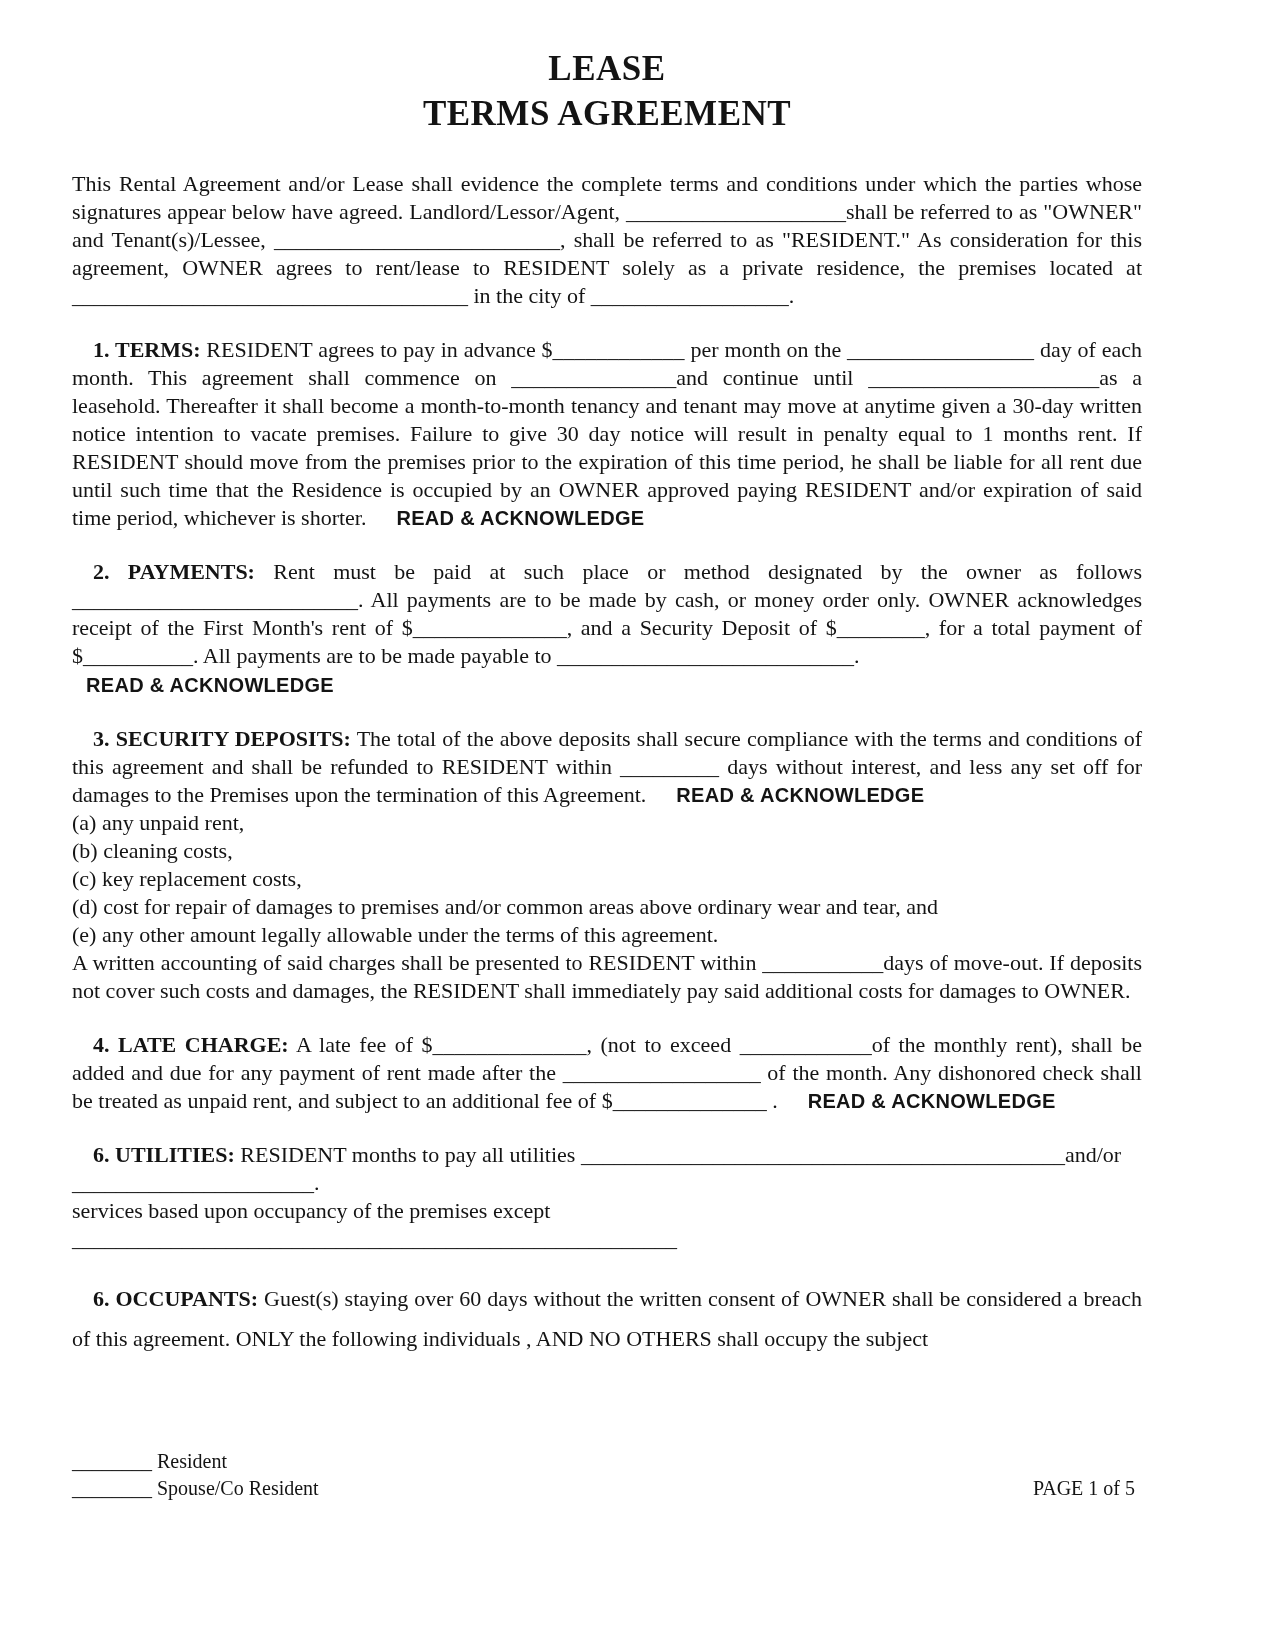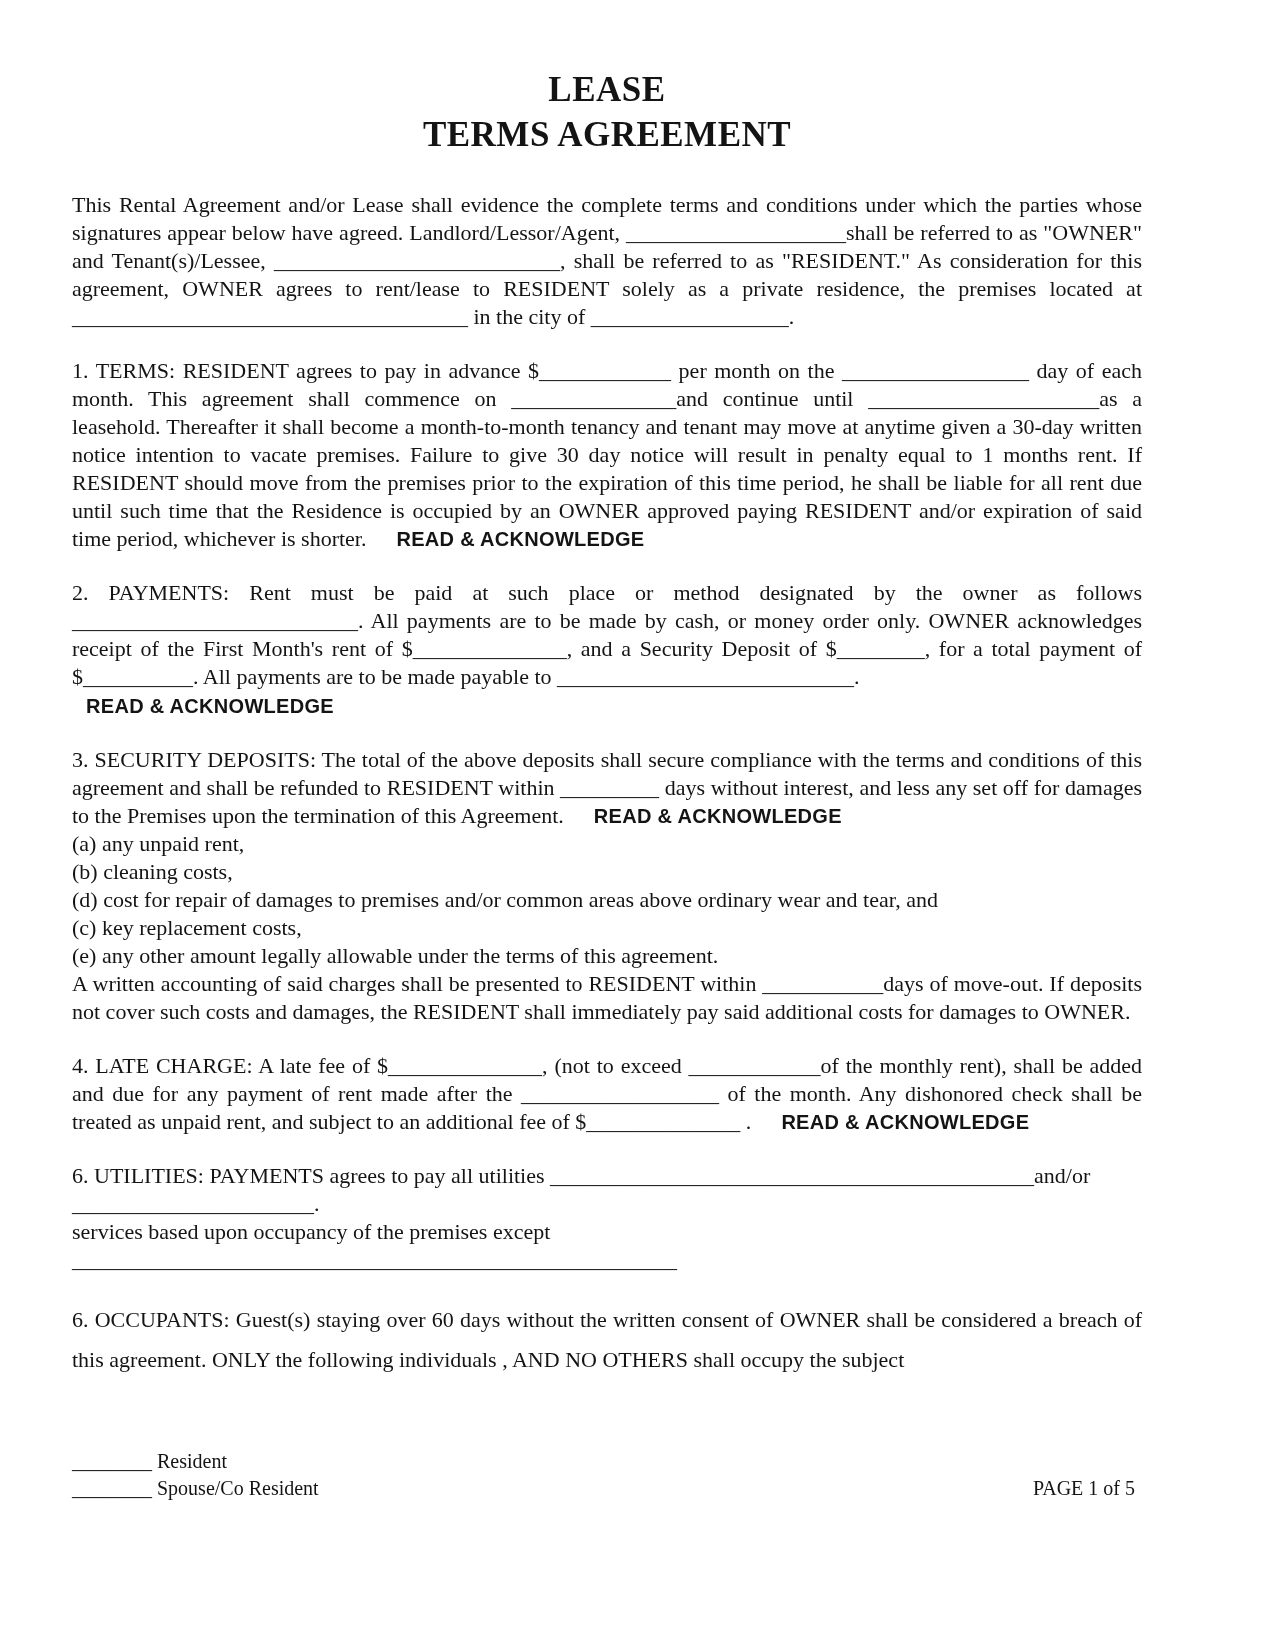--- a/index.html
+++ b/index.html
@@ -7,41 +7,41 @@
 
   .page {
     position: relative;
     width: 1275px;
     height: 1650px;
     background: #ffffff;
     color: #141414;
     font-family: "Liberation Serif", serif;
     font-size: 22px;
     line-height: 28px;
-    padding: 67px 133px 0 72px;
+    padding: 46px 133px 0 72px;
     overflow: hidden;
   }
 
   .title {
     text-align: center;
     font-weight: 700;
     font-size: 35px;
     line-height: 45px;
     letter-spacing: 0.5px;
     margin: 0 0 34px 0;
   }
 
   .para {
     text-align: justify;
     margin: 0 0 26px 0;
   }
   .m0 { margin-bottom: 0; }
   .sec { margin: 0 0 26px 0; }
 
-  .b { font-weight: 400; }
+  .b { font-weight: 700; margin-left: 21px; }
 
   .ack {
     font-family: "Liberation Sans", sans-serif;
     font-weight: 700;
     font-size: 20px;
     letter-spacing: 0.3px;
     white-space: nowrap;
   }
   .gap { margin-left: 30px; }
   .ack-line { margin: 1px 0 0 14px; }
@@ -78,30 +78,30 @@
 
   <div class="sec">
     <p class="para m0"><span class="b">2. PAYMENTS:</span><span> Rent must be paid at such place or method designated by the owner as follows __________________________. All payments are to be made by cash, or money order only. OWNER acknowledges receipt of the First Month's rent of $______________, and a Security Deposit of $________, for a total payment of $__________. All payments are to be made payable to ___________________________.</span></p>
     <div class="ack ack-line">READ &amp; ACKNOWLEDGE</div>
   </div>
 
   <div class="sec">
     <p class="para m0"><span class="b">3. SECURITY DEPOSITS:</span><span> The total of the above deposits shall secure compliance with the terms and conditions of this agreement and shall be refunded to RESIDENT within _________  days without interest, and less any set off for damages to the Premises upon the termination of this Agreement.</span><span class="ack gap">READ &amp; ACKNOWLEDGE</span></p>
     <div class="list-line">(a) any unpaid rent,</div>
     <div class="list-line">(b) cleaning costs,</div>
+    <div class="list-line">(c) key replacement costs,</div>
     <div class="list-line">(d) cost for repair of damages to premises and/or common areas above ordinary wear and tear, and</div>
-    <div class="list-line">(c) key replacement costs,</div>
     <div class="list-line">(e) any other amount legally allowable under the terms of this agreement.</div>
     <p class="para m0">A written accounting of said charges shall be presented to RESIDENT within ___________days of move-out. If deposits not cover such costs and damages, the RESIDENT shall immediately pay said additional costs for damages to OWNER.</p>
   </div>
 
   <p class="para"><span class="b">4. LATE CHARGE:</span><span> A late fee of $______________, (not to exceed ____________of the monthly rent), shall be added and due for any payment of rent made after the __________________ of the month. Any dishonored check shall be treated as unpaid rent, and subject to an additional fee of $______________ .</span><span class="ack gap">READ &amp; ACKNOWLEDGE</span></p>
 
   <div class="sec">
-    <div class="line"><span class="b">6. UTILITIES:</span><span> PAYMENTS agrees to pay all utilities ____________________________________________and/or</span></div>
+    <div class="line"><span class="b">6. UTILITIES:</span><span> RESIDENT months to pay all utilities ____________________________________________and/or</span></div>
     <div class="line">______________________.</div>
     <div class="line">services based upon occupancy of the premises except _______________________________________________________</div>
   </div>
 
   <p class="para occupants"><span class="b">6. OCCUPANTS:</span><span> Guest(s) staying over 60 days without the written consent of OWNER shall be considered a breach of this agreement. ONLY the following individuals , AND NO OTHERS shall occupy the subject</span></p>
 
   <div class="footer">
     <div>
       <div>________ Resident</div>
       <div>________ Spouse/Co Resident</div>

